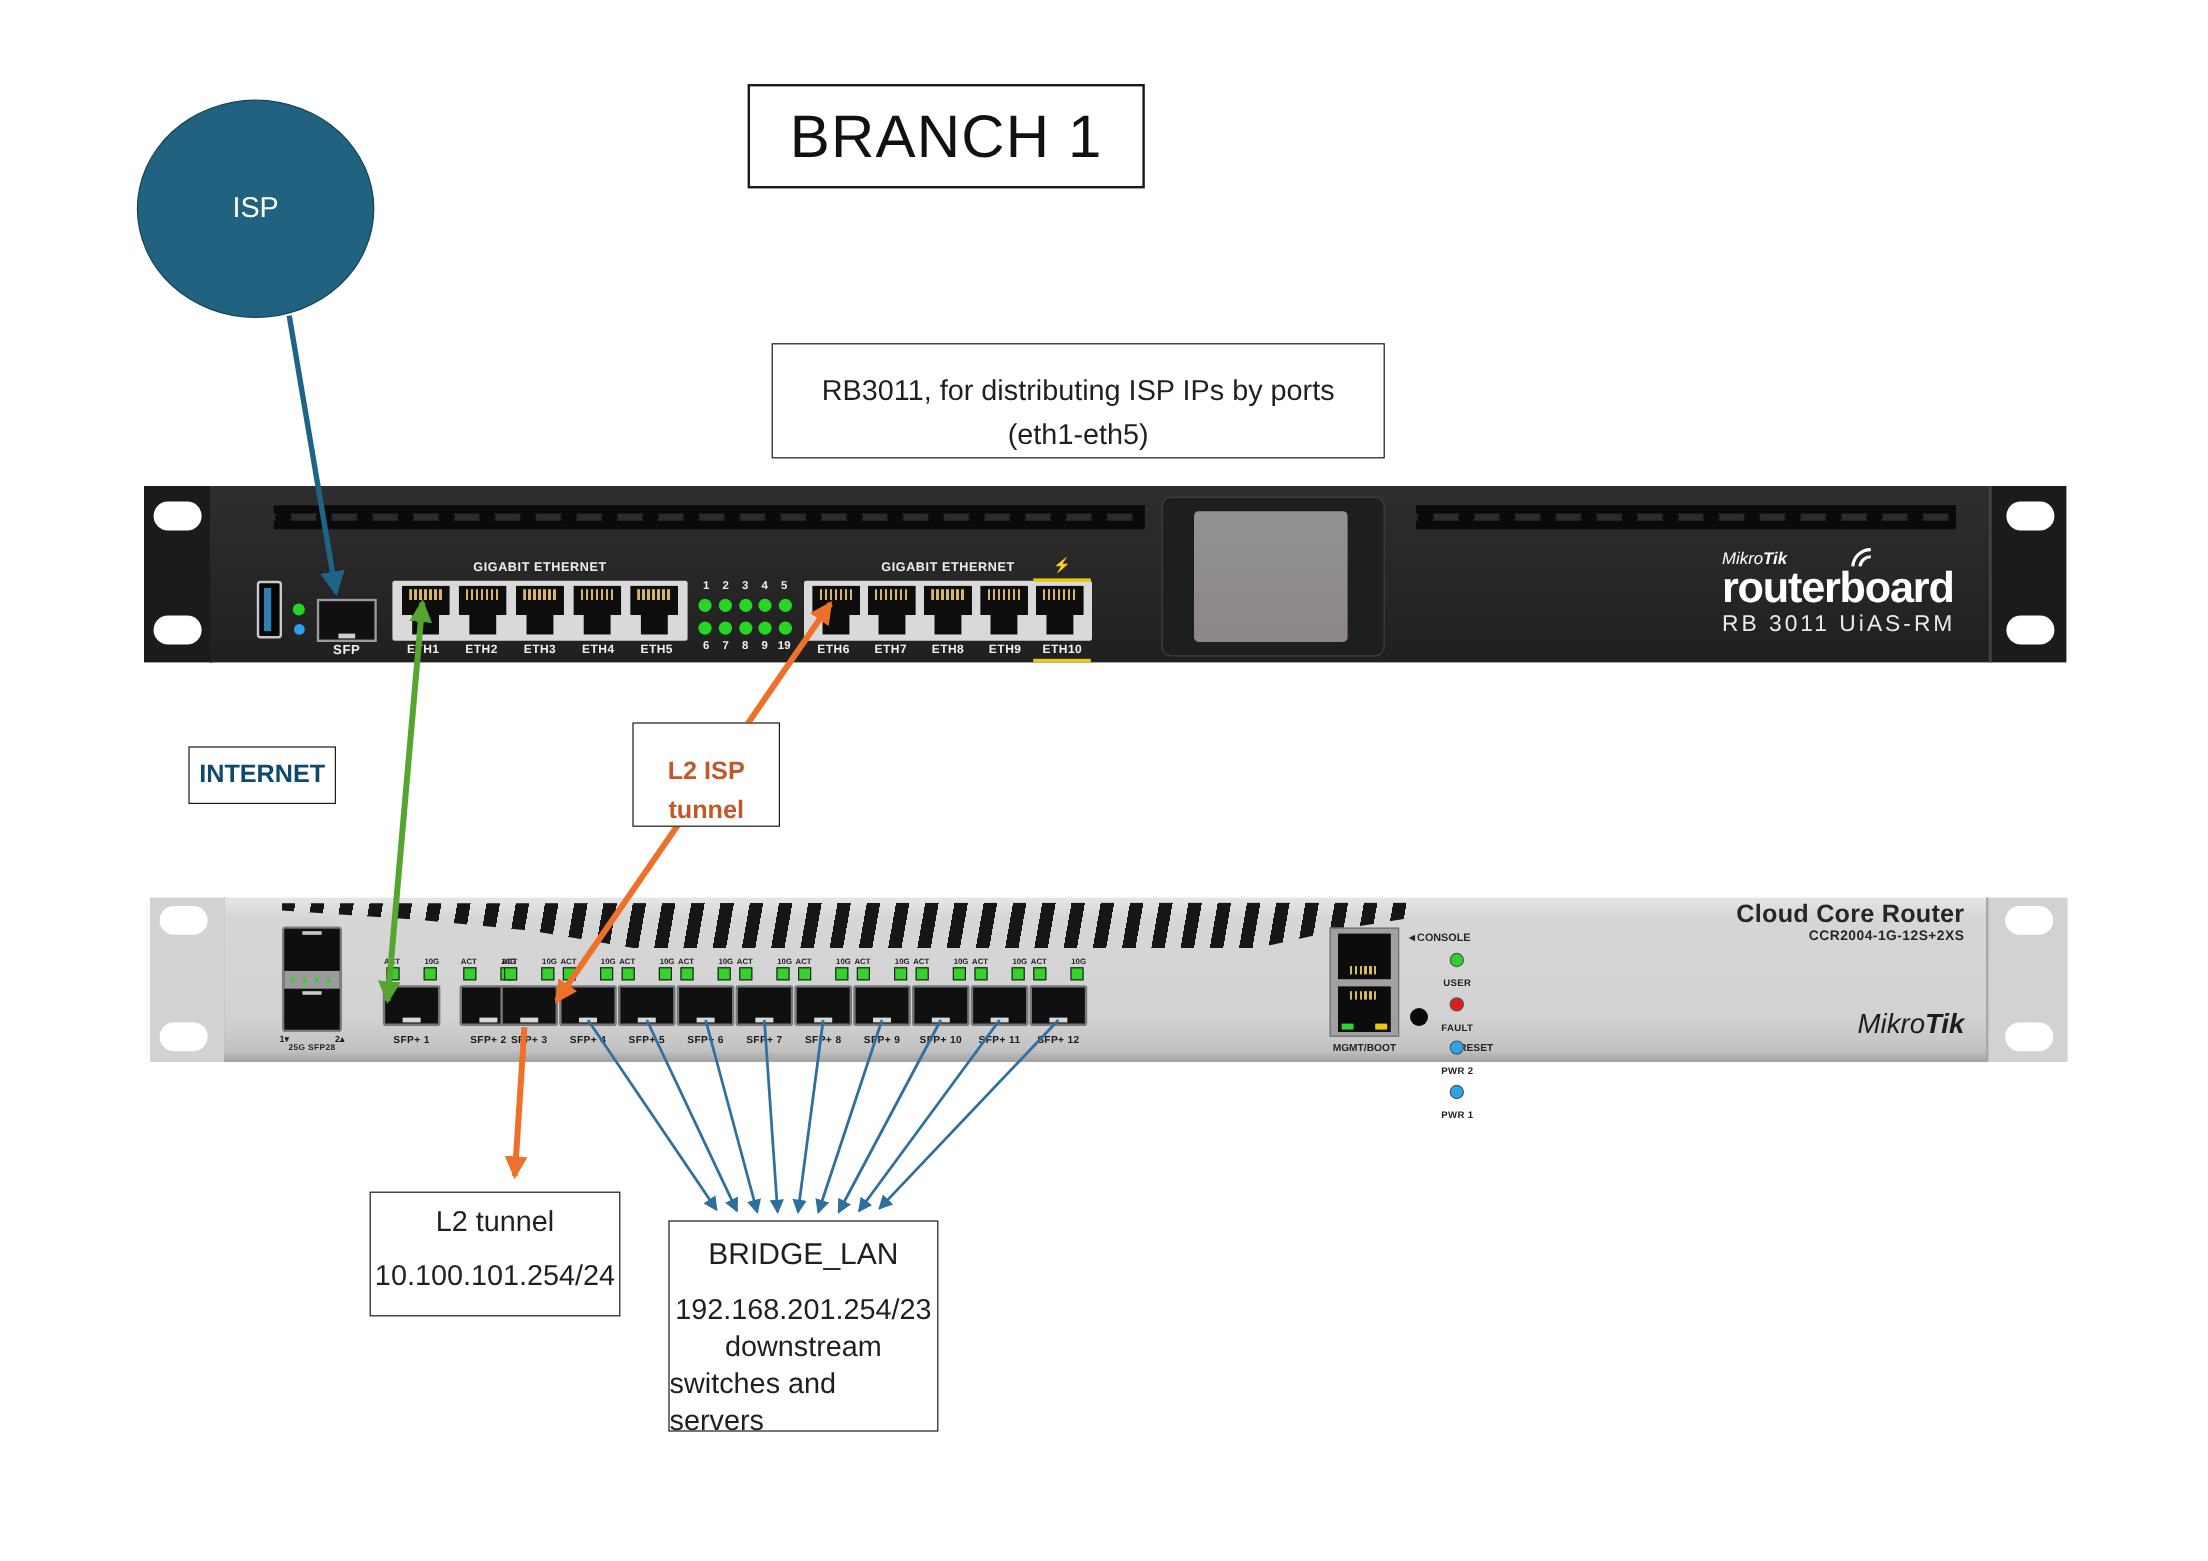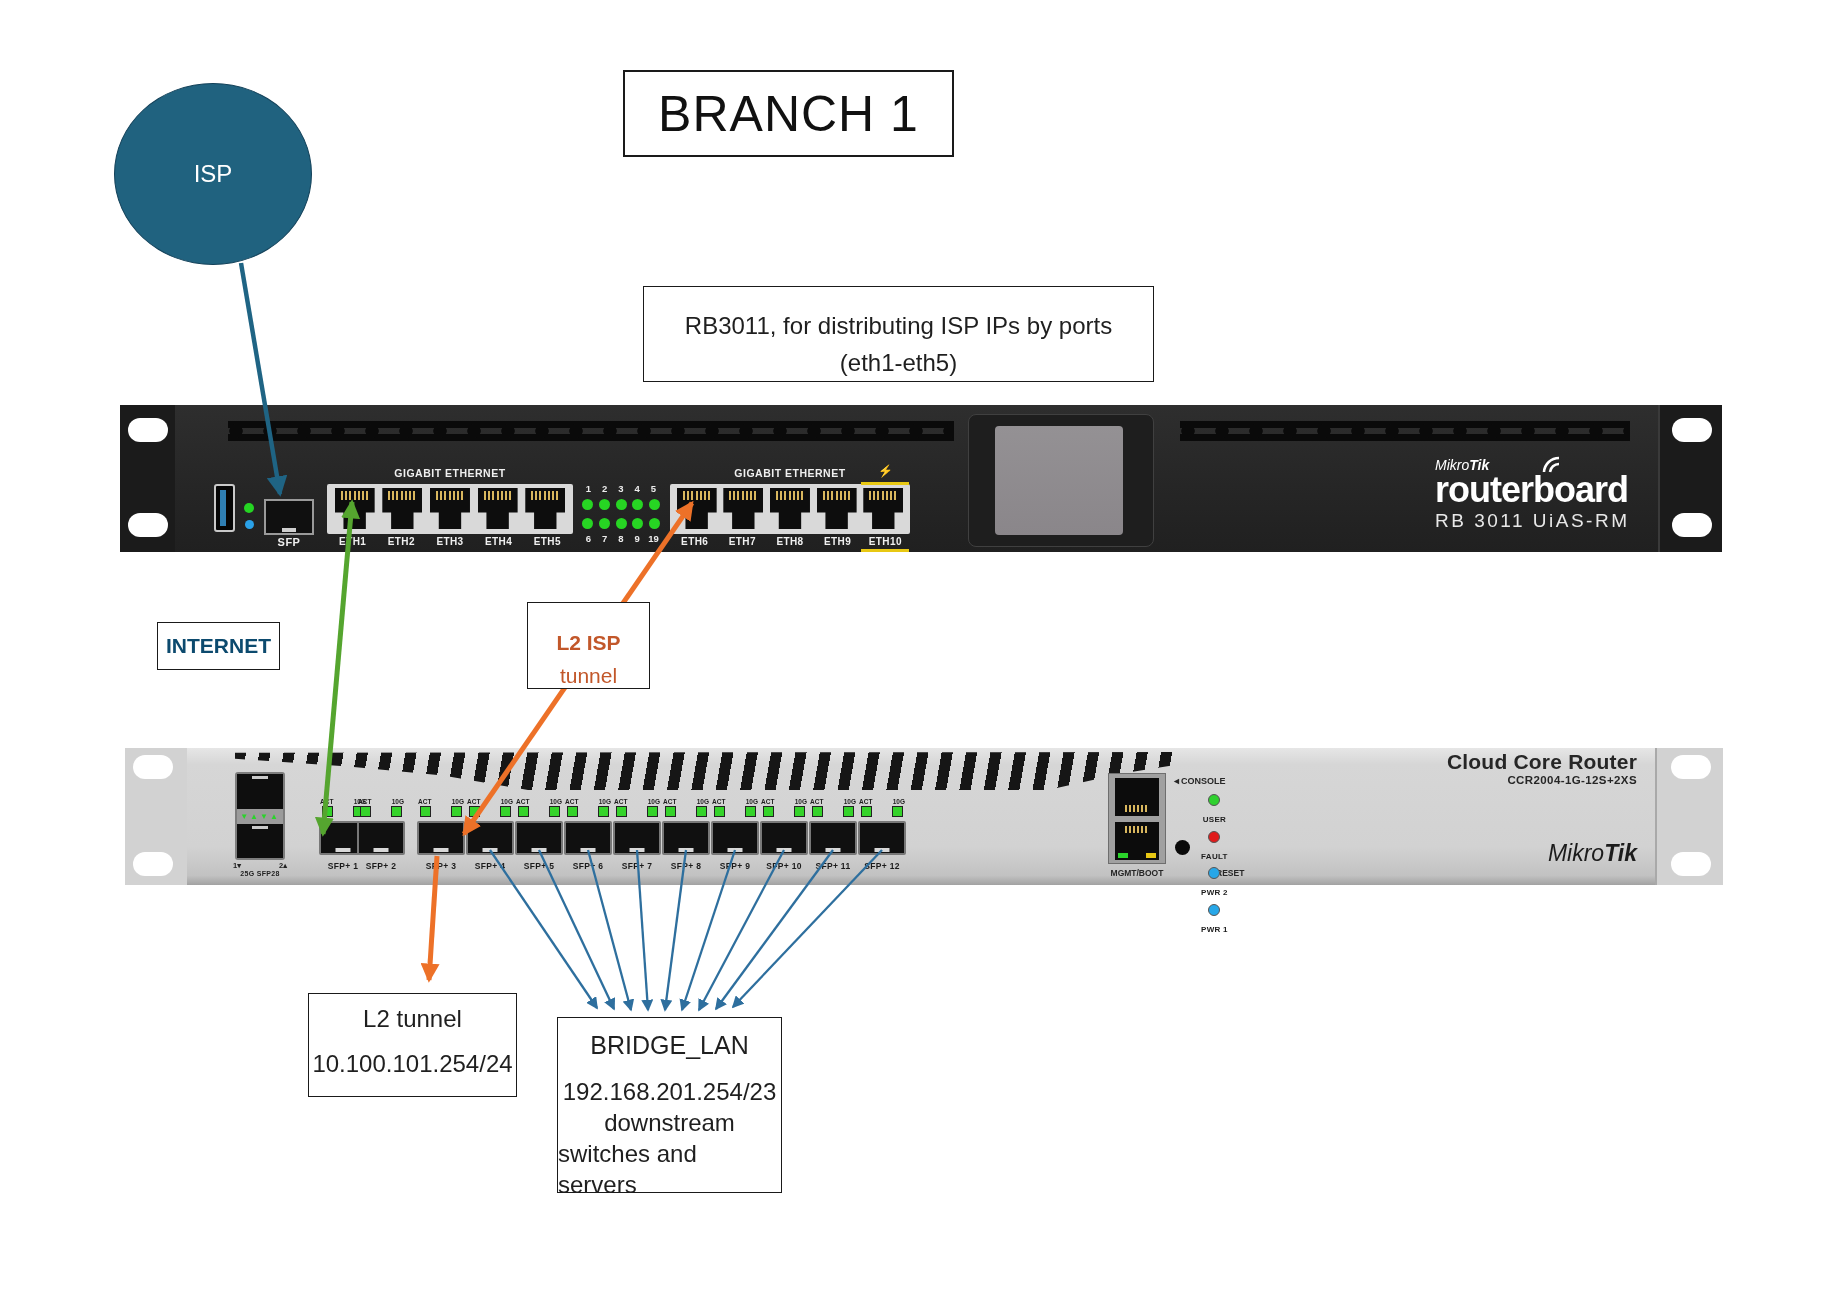--- a/index.html
+++ b/index.html
@@ -236,21 +236,21 @@
       <div class="rb-model">RB 3011 UiAS-RM</div>
     </div>
   </div>
 
   <div class="notebox" style="left:157px;top:622px;width:121px;height:46px;justify-content:center;border-width:1.4px;">
     <span style="font-size:21px;font-weight:bold;color:#0c4a6e;">INTERNET</span>
   </div>
 
   <div class="notebox" style="left:527px;top:602px;width:121px;height:85px;justify-content:flex-end;gap:9px;border-width:1.4px;">
     <span style="font-size:21px;font-weight:bold;color:#c2572a;">L2 ISP</span>
-    <span style="font-size:21px;font-weight:normal;color:#c2572a;">tunnel</span>
+    <span style="font-size:21px;font-weight:bold;color:#c2572a;">tunnel</span>
   </div>
 
   <div class="device" style="left:125px;top:748px;width:1596px;height:137px;">
     <div class="ccr-ear">
       <div class="oval" style="left:8px;top:7px;"></div>
       <div class="oval" style="left:8px;top:104px;"></div>
     </div>
     <div class="ccr-body"></div>
     <div class="ccr-ear right">
       <div class="oval" style="left:14px;top:7px;"></div>
@@ -277,21 +277,21 @@
           <span>ACT</span>
           <span>10G</span>
         </div>
       <div class="sqrow">
           <span class="sq"></span>
           <span class="sq"></span>
         </div>
       <div class="sfpp"></div>
       <div class="plabel">SFP+ 1</div>
     </div>
-    <div class="sfpgroup" style="left:232px;">
+    <div class="sfpgroup" style="left:258px;">
       <div class="ledrow">
           <span>ACT</span>
           <span>10G</span>
         </div>
       <div class="sqrow">
           <span class="sq"></span>
           <span class="sq"></span>
         </div>
       <div class="sfpp"></div>
       <div class="plabel">SFP+ 2</div>

